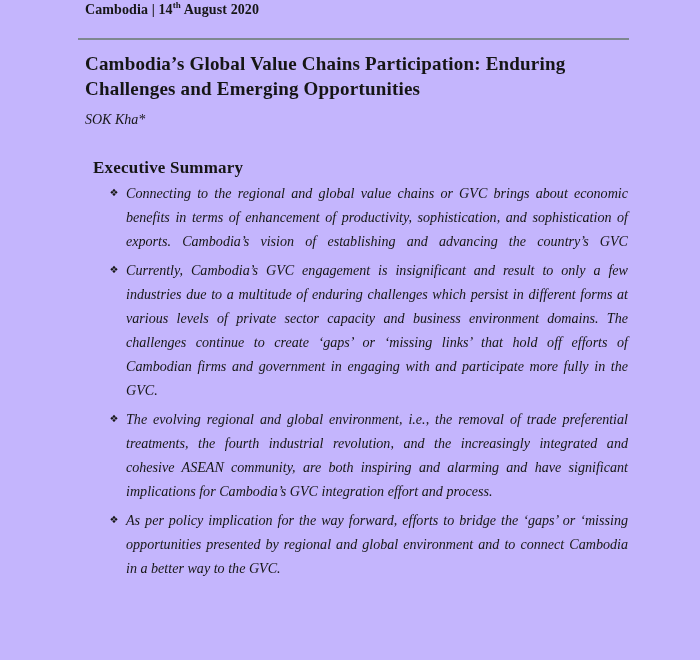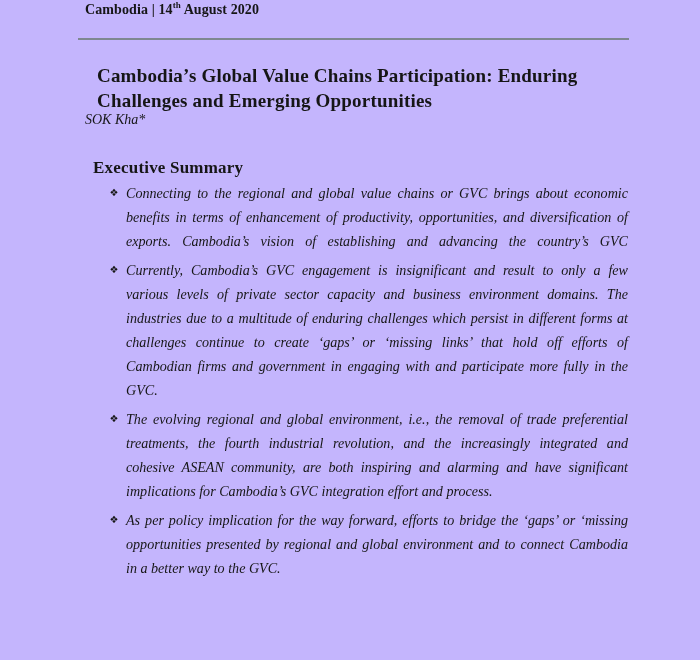--- a/index.html
+++ b/index.html
@@ -105,41 +105,41 @@
 <body>
 
 <div class="page">
 
   <div class="dateline">
     <span>Cambodia | 14</span><sup>th</sup><span> August 2020</span>
   </div>
 
   <div class="rule"></div>
 
-  <h1 class="doc-title" style="margin:12px">Cambodia’s Global Value Chains Participation: Enduring Challenges and Emerging Opportunities</h1>
+  <h1 class="doc-title" style="margin:0">Cambodia’s Global Value Chains Participation: Enduring Challenges and Emerging Opportunities</h1>
 
   <div class="author">SOK Kha*</div>
 
   <h2 class="section-heading" style="margin:8px">Executive Summary</h2>
 
   <div class="summary-list">
       <div class="bullet-item">
         <span class="bullet-marker">❖</span>
         <div class="bullet-text">
           <div class="ln">Connecting to the regional and global value chains or GVC brings about economic</div>
-          <div class="ln">benefits in terms of enhancement of productivity, opportunities, and diversification of</div>
+          <div class="ln">benefits in terms of enhancement of productivity, sophistication, and sophistication of</div>
           <div class="ln">exports. Cambodia’s vision of establishing and advancing the country’s GVC</div>
         </div>
       </div>
       <div class="bullet-item">
         <span class="bullet-marker">❖</span>
         <div class="bullet-text">
           <div class="ln">Currently, Cambodia’s GVC engagement is insignificant and result to only a few</div>
+          <div class="ln">industries due to a multitude of enduring challenges which persist in different forms at</div>
           <div class="ln">various levels of private sector capacity and business environment domains. The</div>
-          <div class="ln">industries due to a multitude of enduring challenges which persist in different forms at</div>
           <div class="ln">challenges continue to create ‘gaps’ or ‘missing links’ that hold off efforts of</div>
           <div class="ln">Cambodian firms and government in engaging with and participate more fully in the</div>
           <div class="ln end">GVC.</div>
         </div>
       </div>
       <div class="bullet-item">
         <span class="bullet-marker">❖</span>
         <div class="bullet-text">
           <div class="ln">The evolving regional and global environment, i.e., the removal of trade preferential</div>
           <div class="ln">treatments, the fourth industrial revolution, and the increasingly integrated and</div>

